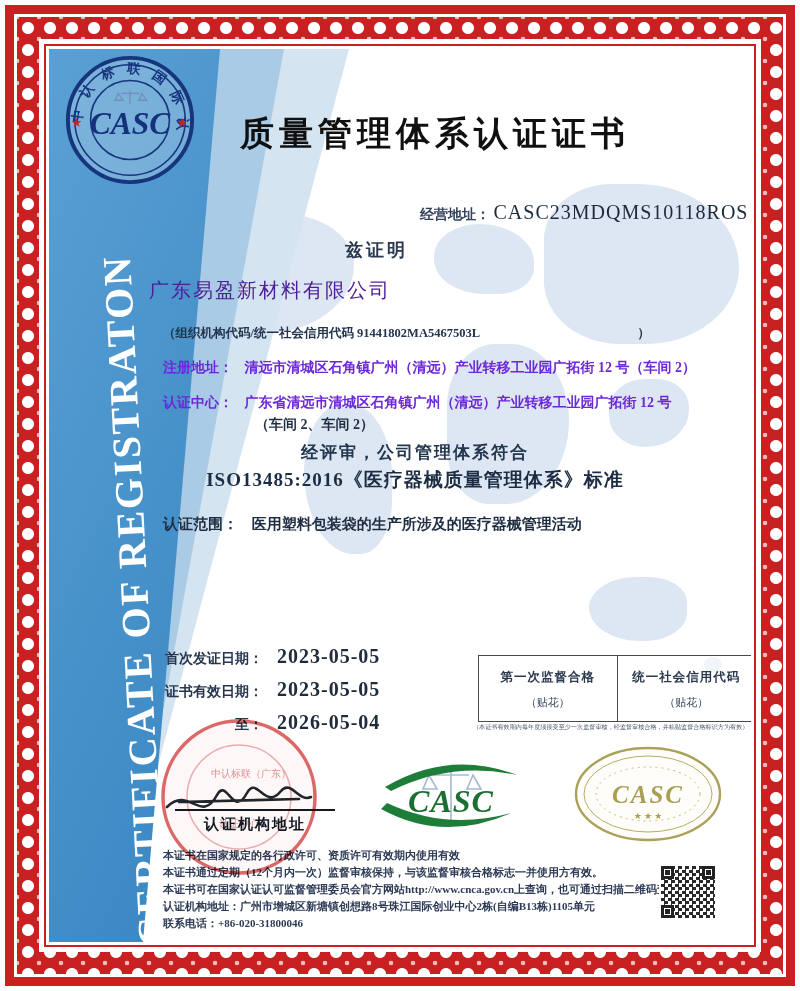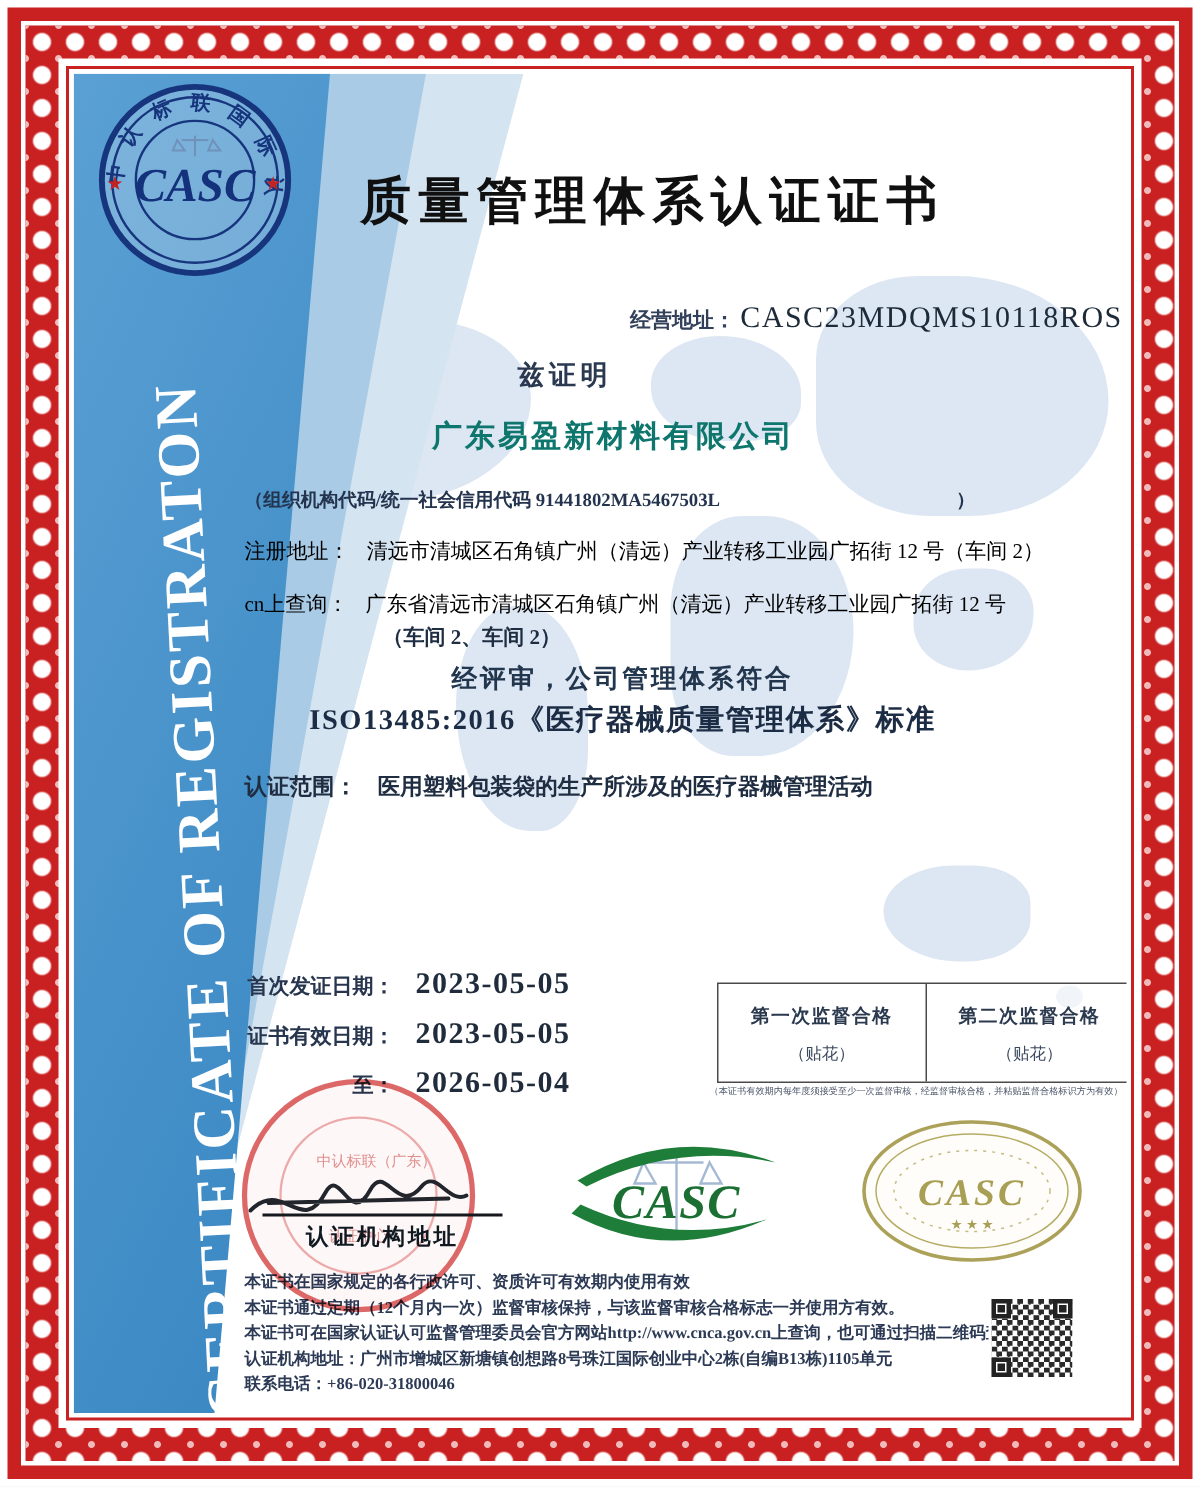--- a/index.html
+++ b/index.html
@@ -34,25 +34,25 @@
         font-family:"Liberation Serif",serif;font-weight:bold;font-size:40px;
         letter-spacing:2px;white-space:nowrap;}
   .seal-tl{position:absolute;left:12px;top:2px;z-index:6;}
   
   .t{position:absolute;z-index:7;color:#1f2d42;}
   .cert-title{left:100px;width:572px;top:62px;text-align:center;font-size:34px;font-weight:bold;
               color:#101010;letter-spacing:5px;font-family:"Liberation Sans",sans-serif;}
   .cert-no{left:371px;top:152px;font-size:14px;font-weight:bold;color:#32405a;white-space:nowrap;}
   .cert-no .code{font-size:20px;font-weight:normal;color:#1c2a3a;font-family:"Liberation Serif",serif;letter-spacing:1px;}
   .declare{left:296px;top:189px;font-size:18px;font-weight:bold;color:#2a3950;letter-spacing:3px;}
-  .company{left:100px;width:520px;top:228px;text-align:center;font-size:20px;font-weight:bold;
-           color:#0f766e;letter-spacing:2px;}
+  .company{left:100px;width:520px;top:228px;text-align:left;font-size:20px;font-weight:normal;
+           color:#4c1d95;letter-spacing:2px;}
   .orgline{left:114px;top:276px;width:487px;display:flex;justify-content:space-between;
            font-size:12.5px;font-weight:bold;color:#24344e;white-space:nowrap;}
-  .addr{left:114px;top:310px;width:600px;font-size:14px;font-weight:normal;color:#000000;white-space:nowrap;}
+  .addr{left:114px;top:310px;width:600px;font-size:14px;font-weight:bold;color:#6d28d9;white-space:nowrap;}
   .addr .lbl{margin-right:8px;}
   .addr2{top:345px;}
   .addr2b{left:206px;top:367px;width:400px;font-size:14px;font-weight:bold;color:#1f2d42;}
   .review{left:100px;width:532px;top:392px;text-align:center;font-size:17px;font-weight:bold;
           color:#22364e;letter-spacing:2px;}
   .standard{left:100px;width:532px;top:418px;text-align:center;font-size:19px;font-weight:bold;
             color:#1b2c44;letter-spacing:1px;}
   .scope{left:114px;top:466px;width:600px;font-size:15px;font-weight:bold;color:#1f2d42;white-space:nowrap;}
   .scope .lbl{margin-right:10px;}
   
@@ -149,21 +149,21 @@
       <span>（组织机构代码/统一社会信用代码  91441802MA5467503L</span>
       <span>）</span>
     </div>
 
     <div class="t addr">
       <span class="lbl">注册地址：</span>
       <span>清远市清城区石角镇广州（清远）产业转移工业园广拓街 12 号（车间 2）</span>
     </div>
 
     <div class="t addr addr2">
-      <span class="lbl">cn上查询：</span>
+      <span class="lbl">认证中心：</span>
       <span>广东省清远市清城区石角镇广州（清远）产业转移工业园广拓街 12 号</span>
     </div>
     <div class="t addr2b">（车间 2、车间 2）</div>
 
     <div class="t review">经评审，公司管理体系符合</div>
     <div class="t standard">ISO13485:2016《医疗器械质量管理体系》标准</div>
 
     <div class="t scope">
       <span class="lbl">认证范围：</span>
       <span>医用塑料包装袋的生产所涉及的医疗器械管理活动</span>
@@ -183,21 +183,21 @@
         <span class="dv">2026-05-04</span>
       </div>
     </div>
 
     <div class="t sup">
       <div class="cell">
         <div class="c1">第一次监督合格</div>
         <div class="c2">（贴花）</div>
       </div>
       <div class="cell">
-        <div class="c1">第二次监督合格</div>
+        <div class="c1">统一社会信用代码</div>
         <div class="c2">（贴花）</div>
       </div>
     </div>
     <div class="t sup-note">（本证书有效期内每年度须接受至少一次监督审核，经监督审核合格，并粘贴监督合格标识方为有效）</div>
 
     <svg class="stamp-red" width="180" height="180" viewBox="0 0 180 180" style="mix-blend-mode:multiply;">
       <circle cx="90" cy="90" r="76" fill="rgba(240,120,120,0.06)" stroke="rgba(214,77,77,0.85)" stroke-width="3.5"></circle>
       <circle cx="90" cy="90" r="52" fill="none" stroke="rgba(214,77,77,0.45)" stroke-width="1.5"></circle>
       <g fill="rgba(205,70,70,0.6)" font-size="10" font-family="Liberation Sans,sans-serif">
         <text x="62" y="70">中认标联（广东）</text>

